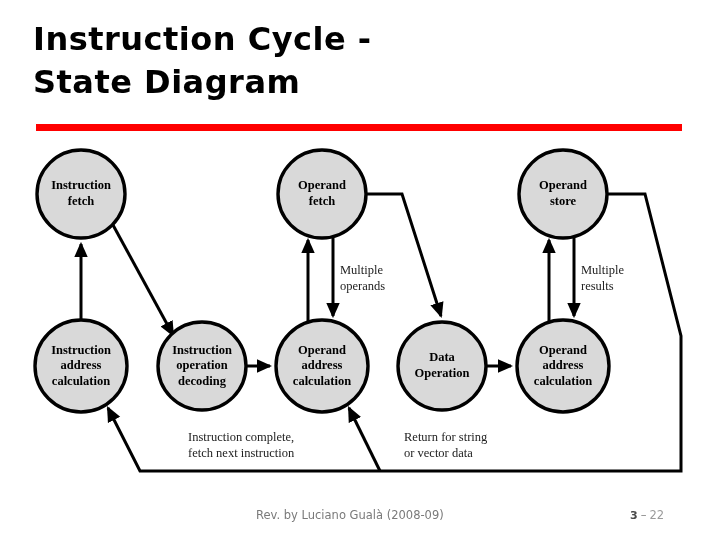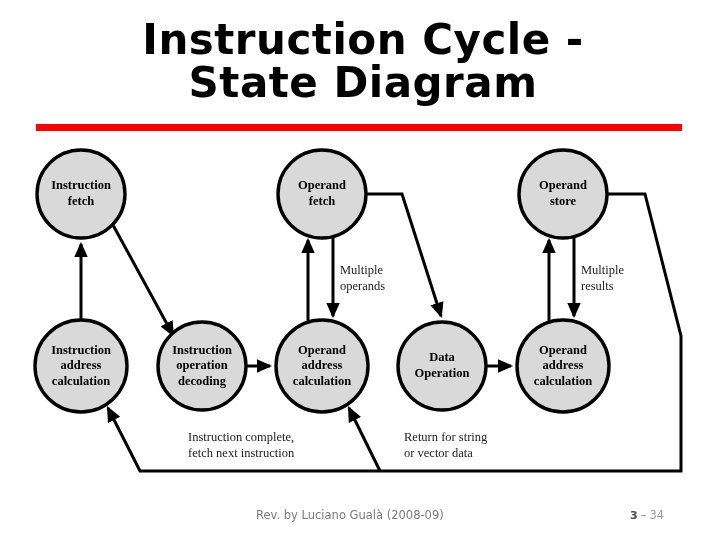--- a/index.html
+++ b/index.html
@@ -23,27 +23,26 @@
   }
   #title-block {
     position: absolute;
     left: 33px;
     top: 18px;
     width: 660px;
   }
   .slide-title {
     font-family: "DejaVu Sans", sans-serif;
     font-weight: bold;
-    font-size: 42px;
+    font-size: 32px;
     line-height: 43px;
     color: #000000;
     letter-spacing: 0.5px;
     white-space: pre-line;
     margin: 0;
-    text-align: center;
   }
   #title-rule {
     position: absolute;
     left: 36px;
     top: 124px;
     width: 646px;
     height: 7px;
     background: #ff0000;
   }
   #diagram-wrap {
@@ -190,16 +189,16 @@
       </g>
 
     </svg>
   </div>
 
   <div class="footer-text" id="footer-credit">Rev. by Luciano Gualà (2008-09)</div>
 
   <div class="footer-text" id="footer-page">
     <span class="pg-num">3</span>
     <span class="pg-dash">–</span>
-    <span class="pg-total">34</span>
+    <span class="pg-total">22</span>
   </div>
 
 </div>
 
 </body></html>

